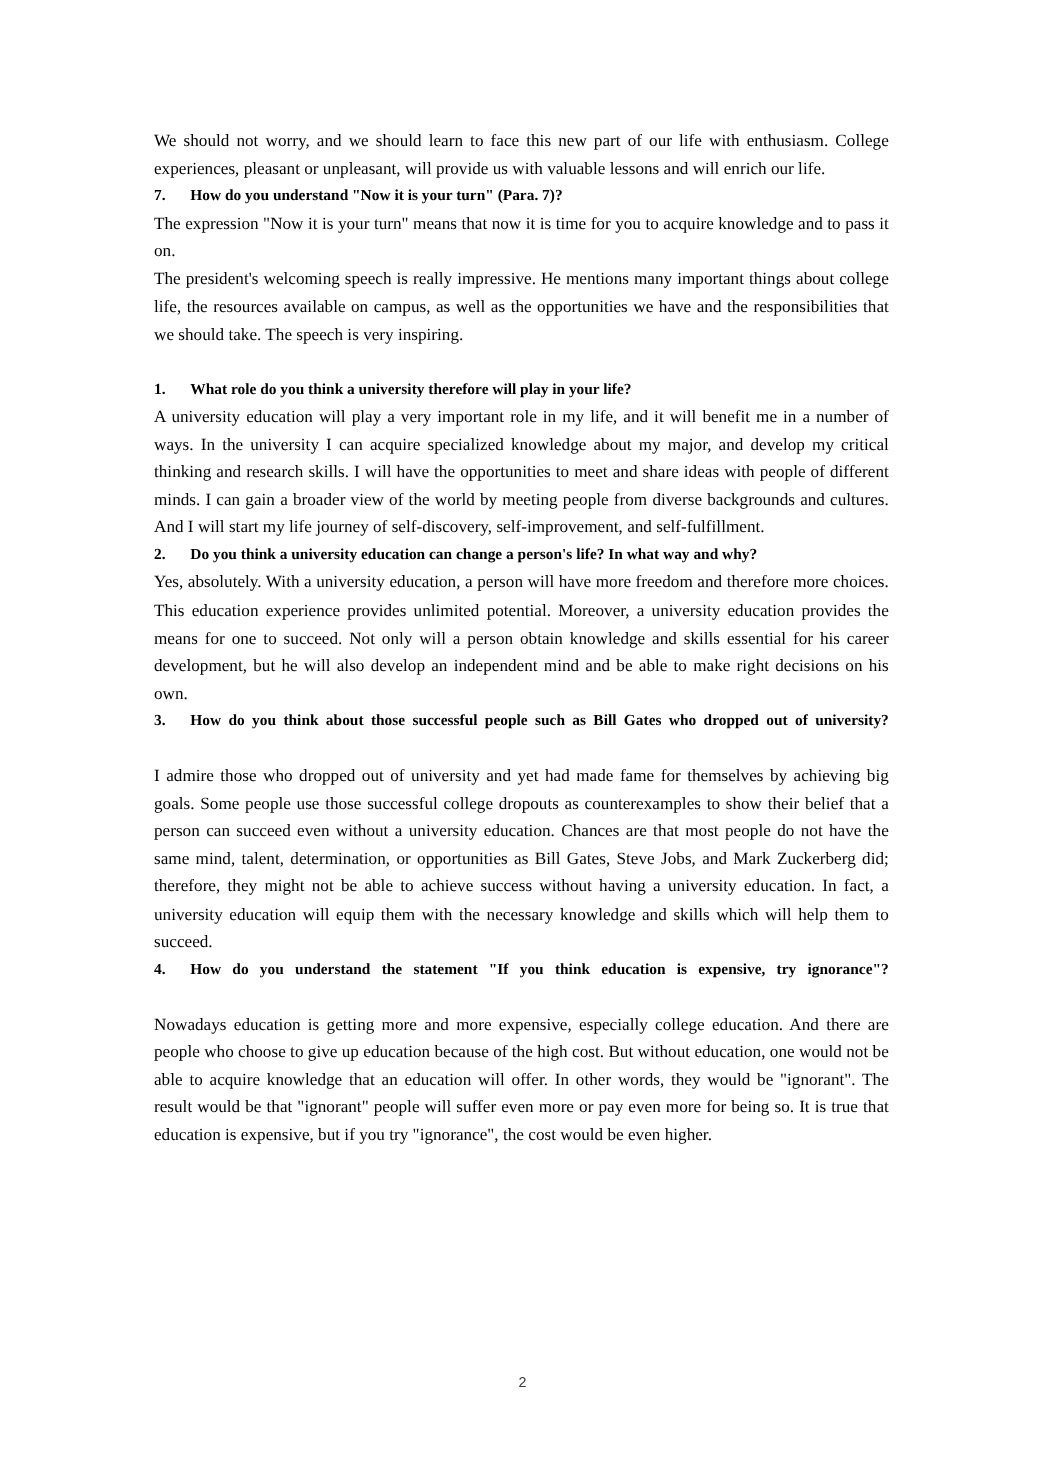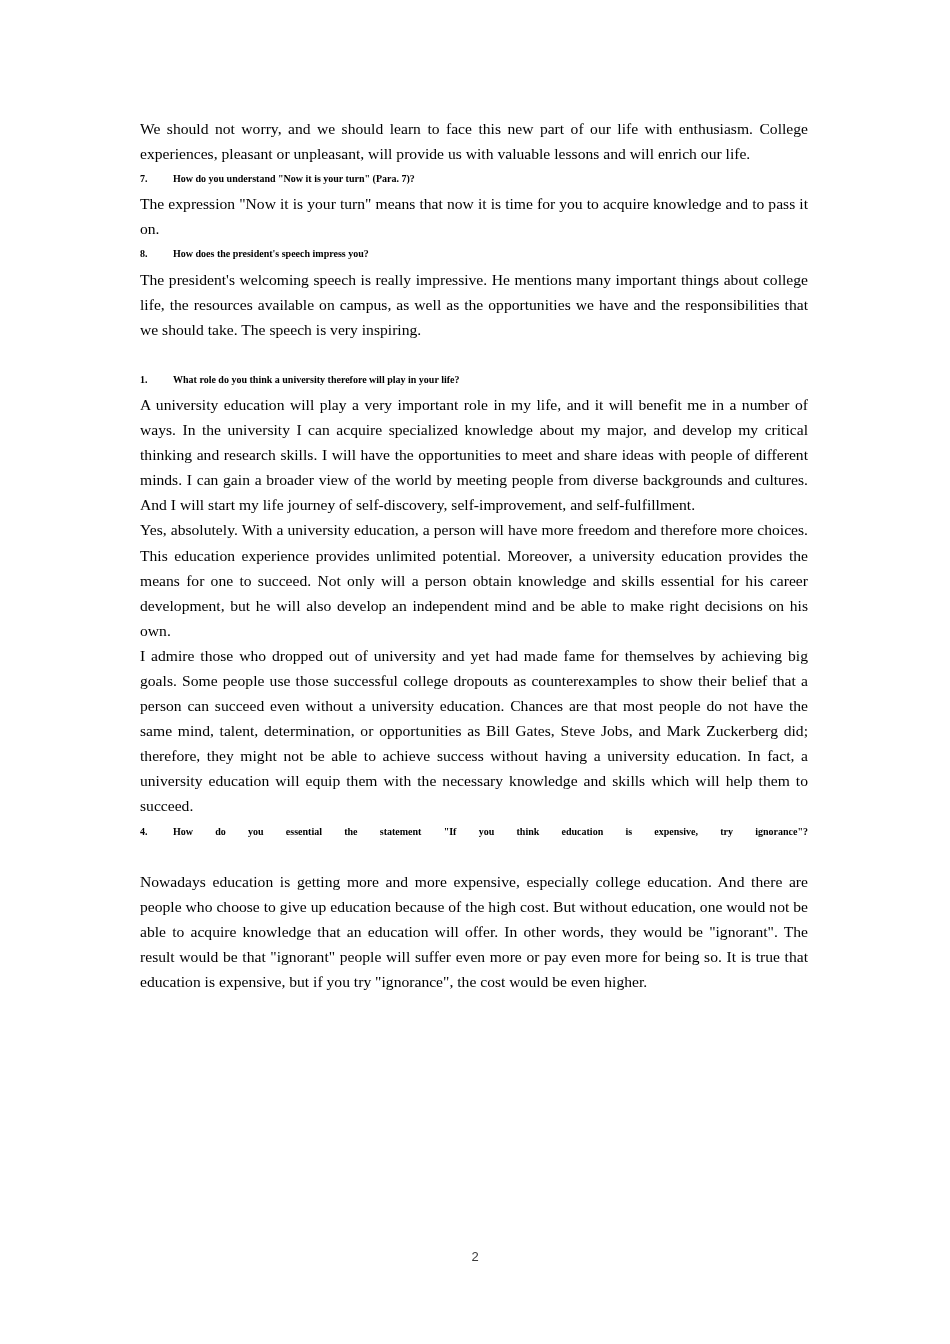--- a/index.html
+++ b/index.html
@@ -36,21 +36,21 @@
     font-size: 15.6px;
     line-height: 25.1px;
     text-align: justify;
     text-justify: inter-word;
     letter-spacing: 0.01px;
   }
 
   
   .q-heading {
     margin: 0;
-    font-size: 10px;
+    font-size: 14px;
     line-height: 25.1px;
     font-weight: bold;
     text-align: justify;
     text-justify: inter-word;
     padding-left: 33px;
     text-indent: -33px;
   }
   .q-heading .q-num {
     display: inline-block;
     width: 33px;
@@ -85,39 +85,40 @@
 <div class="page">
   <div class="content">
 
     <div>
       <p class="body-para">We should not worry, and we should learn to face this new part of our life with enthusiasm. College experiences, pleasant or unpleasant, will provide us with valuable lessons and will enrich our life.</p>
 
       <p class="q-heading"><span class="q-num">7.</span><span>How do you understand "Now it is your turn" (Para. 7)?</span></p>
 
       <p class="body-para">The expression "Now it is your turn" means that now it is time for you to acquire knowledge and to pass it on.</p>
 
-      <p class="q-heading"><span class="q-num">8.</span><span>How does the president's speech impress you?</span></p>
 
       <p class="body-para">The president's welcoming speech is really impressive. He mentions many important things about college life, the resources available on campus, as well as the opportunities we have and the responsibilities that we should take. The speech is very inspiring.</p>
     </div>
 
     <div class="section-gap"></div>
 
     <div>
       <p class="q-heading"><span class="q-num">1.</span><span>What role do you think a university therefore will play in your life?</span></p>
 
       <p class="body-para">A university education will play a very important role in my life, and it will benefit me in a number of ways. In the university I can acquire specialized knowledge about my major, and develop my critical thinking and research skills. I will have the opportunities to meet and share ideas with people of different minds. I can gain a broader view of the world by meeting people from diverse backgrounds and cultures. And I will start my life journey of self-discovery, self-improvement, and self-fulfillment.</p>
 
+      <p class="q-heading"><span class="q-num">2.</span><span>Do you think a university education can change a person's life? In what way and why?</span></p>
 
       <p class="body-para">Yes, absolutely. With a university education, a person will have more freedom and therefore more choices. This education experience provides unlimited potential. Moreover, a university education provides the means for one to succeed. Not only will a person obtain knowledge and skills essential for his career development, but he will also develop an independent mind and be able to make right decisions on his own.</p>
 
+      <p class="q-heading wrap"><span class="q-num">3.</span><span>How do you think about those successful people such as Bill Gates who dropped out of university?</span></p>
 
       <p class="body-para">I admire those who dropped out of university and yet had made fame for themselves by achieving big goals. Some people use those successful college dropouts as counterexamples to show their belief that a person can succeed even without a university education. Chances are that most people do not have the same mind, talent, determination, or opportunities as Bill Gates, Steve Jobs, and Mark Zuckerberg did; therefore, they might not be able to achieve success without having a university education. In fact, a university education will equip them with the necessary knowledge and skills which will help them to succeed.</p>
 
-      <p class="q-heading wrap"><span class="q-num">4.</span><span>How do you essential the statement "If you think education is expensive, try ignorance"?</span></p>
+      <p class="q-heading wrap"><span class="q-num">4.</span><span>How do you understand the statement "If you think education is expensive, try ignorance"?</span></p>
 
       <p class="body-para">Nowadays education is getting more and more expensive, especially college education. And there are people who choose to give up education because of the high cost. But without education, one would not be able to acquire knowledge that an education will offer. In other words, they would be "ignorant". The result would be that "ignorant" people will suffer even more or pay even more for being so. It is true that education is expensive, but if you try "ignorance", the cost would be even higher.</p>
 
 
     </div>
 
   </div>
 </div>
 
 <div class="page-number">2</div>

